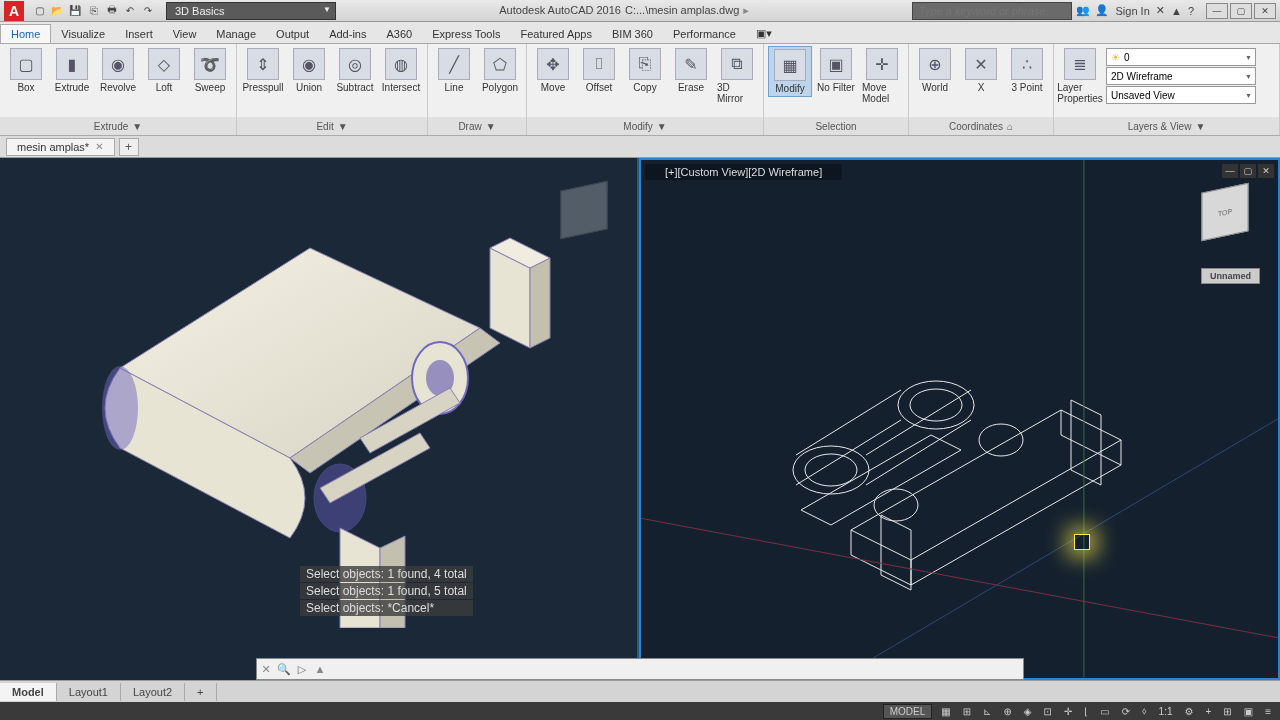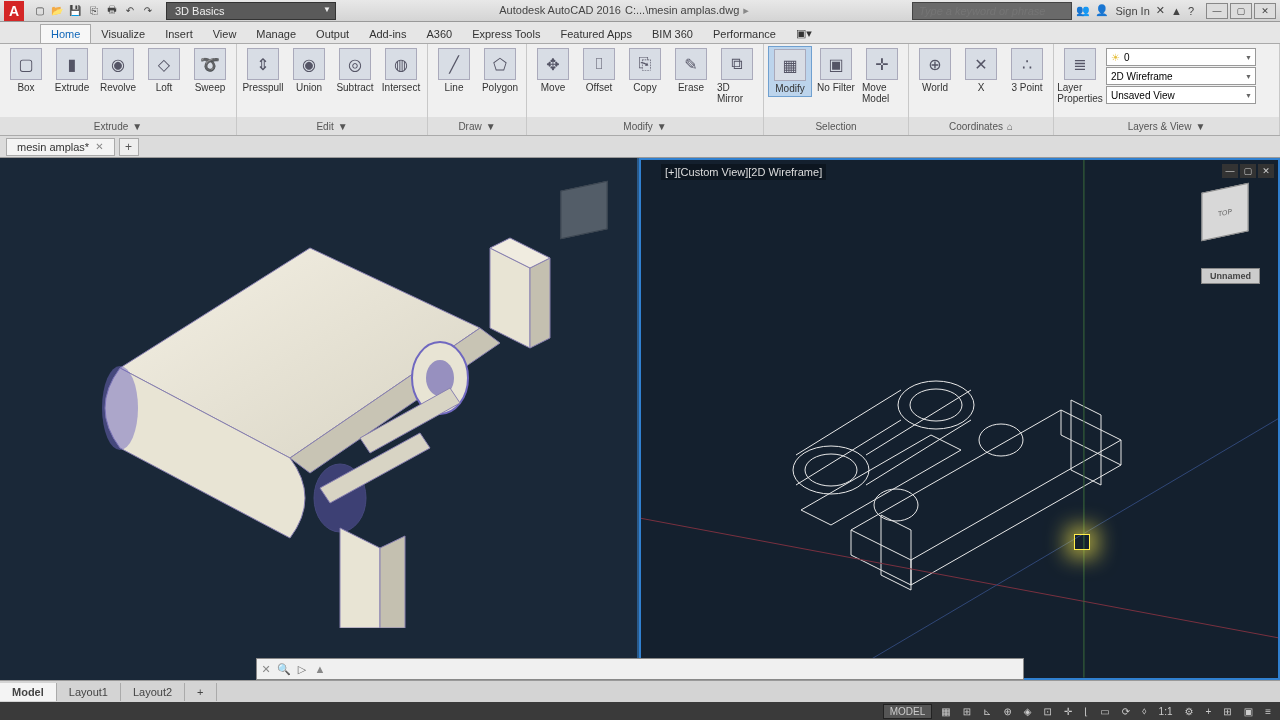--- a/index.html
+++ b/index.html
@@ -13,21 +13,21 @@
 .workspace-dd { background:#5a5a5a; color:#eee; padding:2px 20px 2px 8px; border:1px solid #333; position:relative; margin-left:6px; width:170px; font-size:11px;}
 .workspace-dd::after{content:"▼";position:absolute;right:4px;font-size:8px;}
 .title-center { flex:1; text-align:left; color:#444; display:flex; justify-content:center; gap:4px;}
 .search-box { background:#6a6a6a; color:#ccc; padding:2px 6px; width:160px; font-style:italic; font-size:11px; border:1px solid #444;}
 .title-right { display:flex; gap:6px; align-items:center; padding:0 4px; color:#444;}
 .title-right span{font-size:11px;}
 .win-controls { display:flex; gap:2px; margin-left:6px;}
 .win-controls div{width:22px;height:16px;border:1px solid #888;background:#ddd;display:flex;align-items:center;justify-content:center;font-size:9px;}
 
 
-.menu-tabs { height:22px; background:#e6e6e6; display:flex; align-items:flex-end; border-bottom:1px solid #aaa; font-size:11px; padding-left:40px;}
+.menu-tabs { height:22px; background:#e6e6e6; display:flex; align-items:flex-end; border-bottom:1px solid #aaa; font-size:11px; }
 .menu-tabs div { padding:3px 10px; color:#333; cursor:pointer;}
 .menu-tabs div.active { background:#f7f7f7; border:1px solid #aaa; border-bottom:none; color:#1066b8; font-weight:500;}
 
 
 .ribbon { height:92px; background:#f0f0f0; display:flex; border-bottom:1px solid #aaa; }
 .ribbon-panel { border-right:1px solid #c8c8c8; display:flex; flex-direction:column; }
 .panel-body { flex:1; display:flex; align-items:flex-start; padding:2px 4px; gap:2px;}
 .panel-title { height:18px; background:#e0e0e0; text-align:center; font-size:10px; color:#555; display:flex;align-items:center;justify-content:center; gap:4px;}
 .big-btn { display:flex; flex-direction:column; align-items:center; width:44px; padding:2px; cursor:pointer; font-size:10px; color:#333;}
 .big-btn .ico { width:32px; height:32px; background:#d8dde5; border:1px solid #aab; margin-bottom:2px; display:flex;align-items:center;justify-content:center; font-size:16px; color:#556;}
@@ -39,21 +39,21 @@
 
 .file-tabs { height:22px; background:#dcdcdc; display:flex; align-items:center; padding:0 6px; gap:4px; border-bottom:1px solid #999;}
 .file-tab { background:#f4f4f4; border:1px solid #aaa; padding:2px 10px; font-size:11px; color:#333; display:flex; gap:6px; align-items:center;}
 .file-tab .close{color:#888;font-size:10px;}
 .plus-tab { width:20px;height:18px;border:1px solid #aaa;background:#eee;display:flex;align-items:center;justify-content:center;font-size:12px;color:#555;}
 
 
 .viewport-area { position:absolute; top:158px; left:0; right:0; bottom:40px; background:#1a2838; display:flex;}
 .vp-left { flex:1; background:#1a2838; position:relative; border-right:2px solid #2a5a8a;}
 .vp-right { flex:1; background:#14202e; position:relative; border:2px solid #3080d0;}
-.vp-label { position:absolute; top:4px; left:20px; color:#ddd; font-size:11px; background:rgba(0,0,0,0.3); padding:2px 4px;}
+.vp-label { position:absolute; top:4px; left:4px; color:#ddd; font-size:11px; background:rgba(0,0,0,0.3); padding:2px 20px;}
 .vp-controls { position:absolute; top:4px; right:4px; display:flex; gap:2px;}
 .vp-controls div{width:16px;height:14px;background:#333;color:#ccc;font-size:9px;display:flex;align-items:center;justify-content:center;}
 
 
 .model-shaded { position:absolute; top:30px; left:60px; width:500px; height:440px; }
 .model-shaded svg { width:100%; height:100%; }
 
 
 .model-wire { position:absolute; top:180px; left:60px; width:440px; height:260px;}
 .model-wire svg{width:100%;height:100%;}
@@ -321,20 +321,25 @@
         <ellipse cx="380" cy="190" rx="28" ry="36" fill="#e8e4d4" stroke="#7068c0" stroke-width="2"></ellipse>
         <ellipse cx="380" cy="190" rx="14" ry="18" fill="#6058b0" opacity="0.6"></ellipse>
         <ellipse cx="280" cy="310" rx="26" ry="34" fill="#6058b0" opacity="0.5" stroke="#7068c0"></ellipse>
 
         <path d="M 280 340 L 320 360 L 320 440 L 280 440 Z" fill="#e8e4d4" stroke="#8880b0"></path>
         <path d="M 320 360 L 345 348 L 345 440 L 320 440 Z" fill="#c4c0b0" stroke="#8880b0"></path>
 
         <path d="M 300 250 L 390 200 L 400 215 L 310 265 Z" fill="#d8d4c4" stroke="#8880b0"></path>
         <path d="M 260 300 L 360 245 L 370 260 L 270 315 Z" fill="#d8d4c4" stroke="#8880b0"></path>
       </svg>
+    </div>
+    <div class="cmd-feedback">
+      <div>Select objects: 1 found, 4 total</div>
+      <div>Select objects: 1 found, 5 total</div>
+      <div>Select objects: *Cancel*</div>
     </div>
   </div>
   <div class="vp-right">
     <div class="vp-label">[+][Custom View][2D Wireframe]</div>
     <div class="vp-controls">
       <div>—</div>
       <div>▢</div>
       <div>✕</div>
     </div>
     <div class="viewcube">

